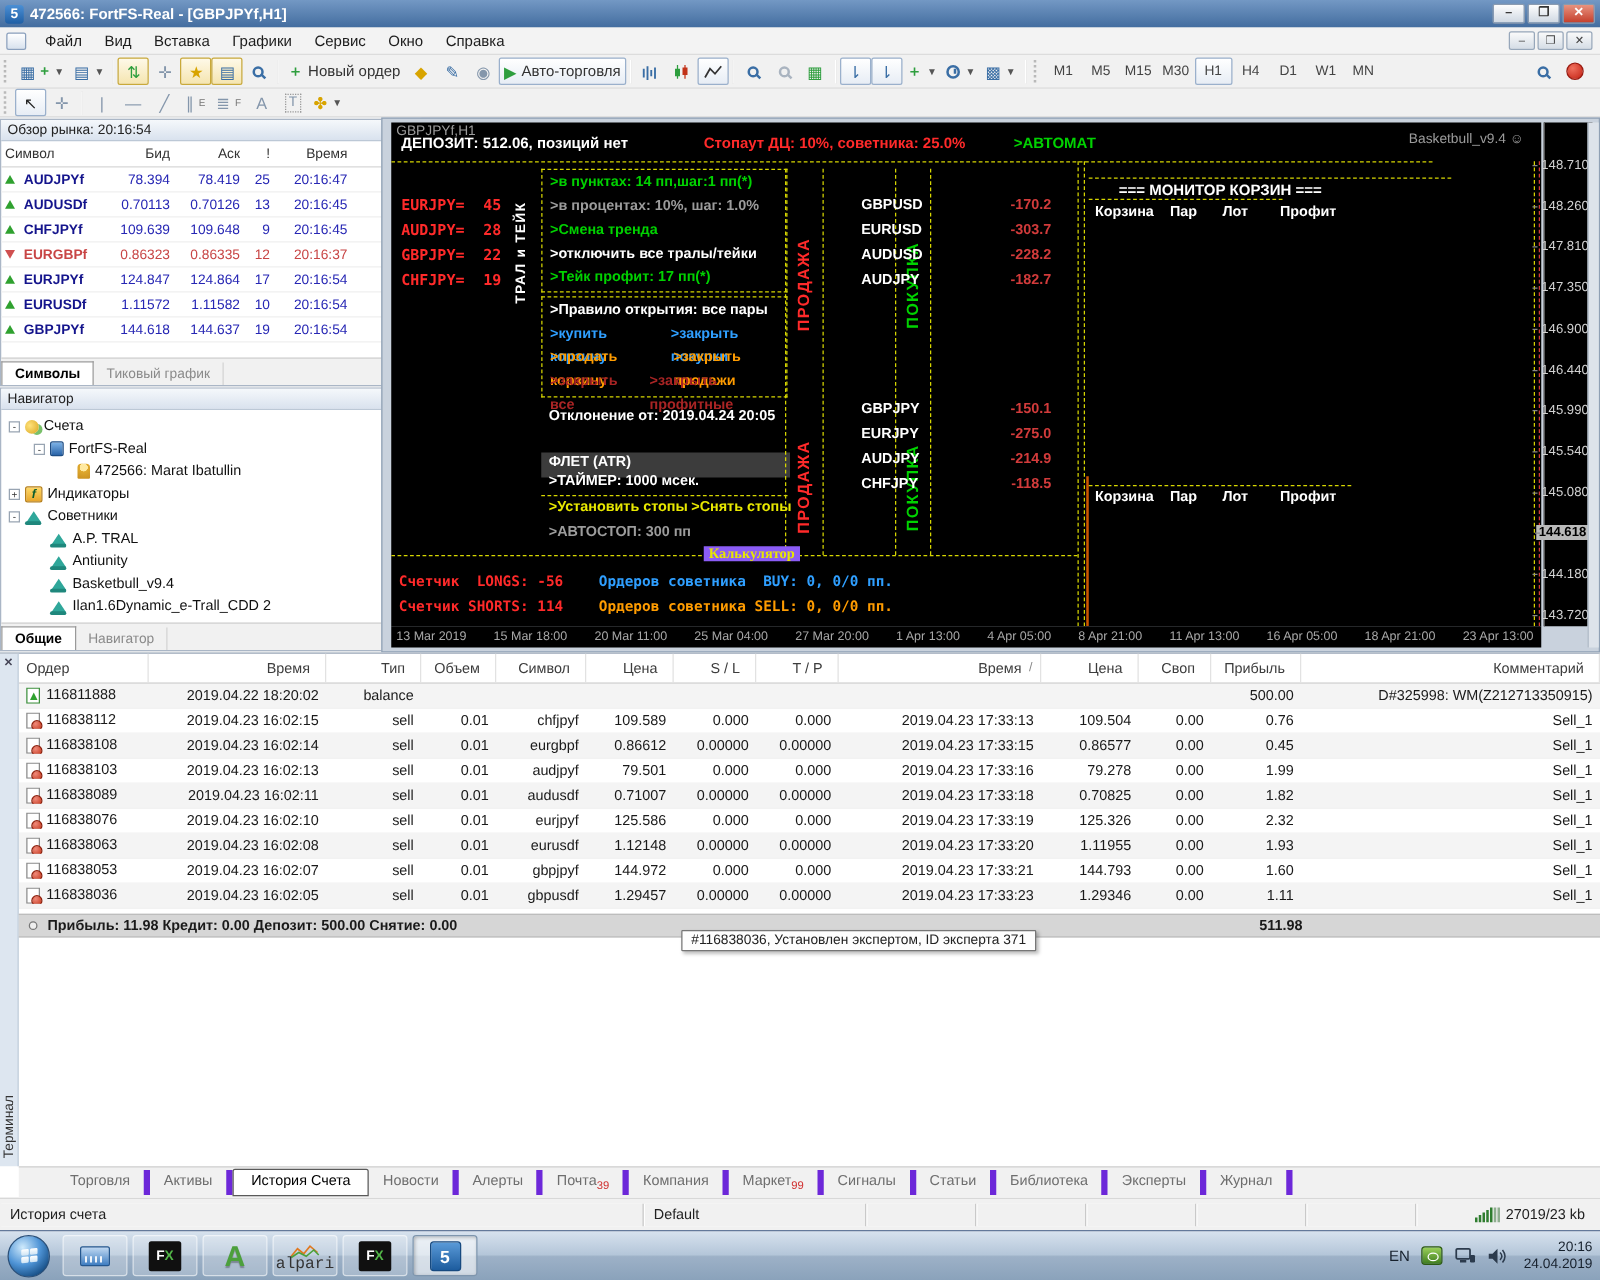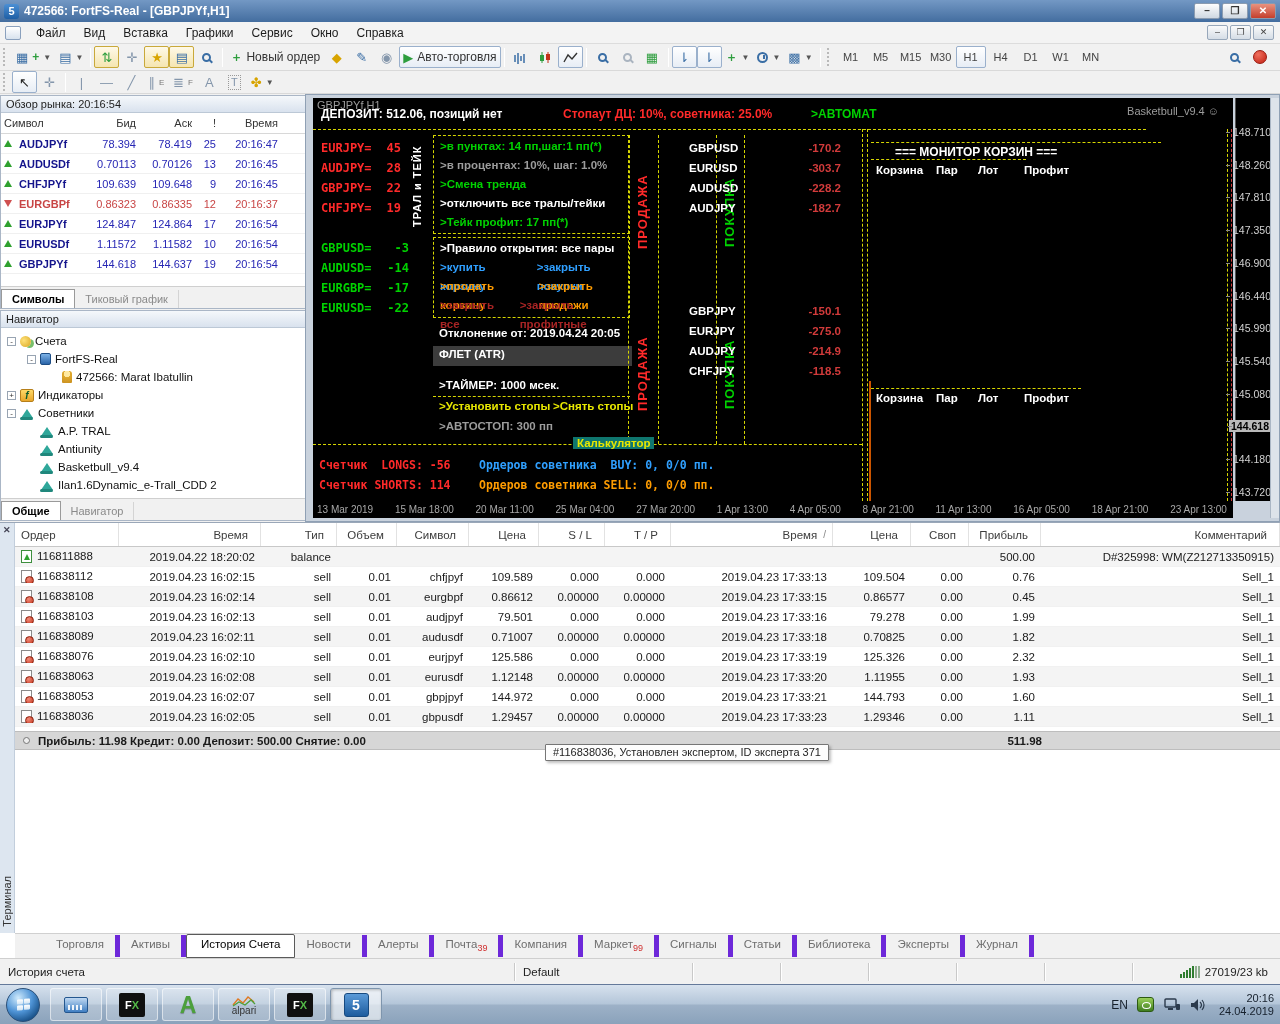--- a/index.html
+++ b/index.html
@@ -1,17 +1,17 @@
 <!DOCTYPE html>
 <html><head>
 <meta charset="utf-8">
 <style>
   * { margin:0; padding:0; box-sizing:border-box; }
   html,body { width:1280px; height:1024px; overflow:hidden; font-family:"Liberation Sans",sans-serif; background:#e8e8e8; }
-  .abs { position:absolute; }
+  .abs { position:absolute;margin-top:16px; }
 
   
   .titlebar { height:22px; background:linear-gradient(#7398c4,#4c77a8 45%,#3c filtered66999 50%,#436d9f); background:linear-gradient(#7398c4,#436d9f); display:flex; align-items:center; padding:0 4px; color:#fff; font-size:12px; font-weight:bold; position:relative; }
   .app-ico { width:15px; height:15px; background:linear-gradient(#4b8fd4,#1f5fa5); border-radius:3px; color:#fff; font-size:11px; font-weight:bold; display:flex; align-items:center; justify-content:center; margin-right:5px; }
   .win-btns { position:absolute; right:4px; top:3px; display:flex; gap:2px; }
   .wbtn { width:26px; height:16px; background:linear-gradient(#fdfdfd,#cfd8e2); border:1px solid #8a9bb0; border-radius:2px; font-size:10px; line-height:13px; text-align:center; color:#333; font-weight:bold; }
   .wbtn.close { background:linear-gradient(#e8927f,#c43f2c); color:#fff; }
 
   
   .menubar { height:22px; background:#f3f3f3; border-bottom:1px solid #dcdcdc; display:flex; align-items:center; font-size:12px; color:#1c1c1c; position:relative; }
@@ -167,21 +167,21 @@
   .flag { display:grid; grid-template-columns:6px 6px; grid-template-rows:5px 5px; gap:1px; transform:skewY(-6deg); }
   .flag i { background:linear-gradient(#fff,#cfe4f4); border-radius:1px; }
   .taskbtn { width:52px; height:33px; margin:0 2px; border:1px solid rgba(255,255,255,.55); border-radius:3px; background:rgba(255,255,255,.22); display:flex; flex-direction:column; align-items:center; justify-content:center; }
   .taskbtn.pressed { background:rgba(255,255,255,.6); box-shadow:inset 1px 1px 3px rgba(0,0,0,.25); border-color:#7e95ad; }
   .ic-kbd { width:24px; height:16px; background:linear-gradient(#bfd8f2,#3f7ec2); border:1px solid #24578f; border-radius:2px; position:relative; }
   .ic-kbd::after { content:""; position:absolute; left:3px; bottom:2px; right:3px; height:5px; background:repeating-linear-gradient(90deg,#fff 0 2px,transparent 2px 4px); opacity:.9; }
   .ic-fxc { width:26px; height:24px; background:#101010; border-radius:2px; color:#fff; font-weight:bold; font-size:11px; display:flex; align-items:center; justify-content:center; }
   .ic-fxc b { color:#53b848; }
   .ic-a { color:#4ca03c; font-size:23px; font-weight:bold; line-height:22px; text-shadow:0 1px 1px rgba(0,0,0,.3); }
   .ic-alpari { display:flex; flex-direction:column; align-items:center; }
-  .ic-alpari .label { font-size:10px; color:#333; line-height:8px; }
+  .ic-alpari .label { font-size:13px; color:#333; line-height:8px;font-family:Liberation Mono, monospace; }
   .ic-mt { width:25px; height:24px; background:linear-gradient(#5a9ad8,#1d5c9e); border:1px solid #174a80; border-radius:3px; color:#fff; font-weight:bold; font-size:14px; display:flex; align-items:center; justify-content:center; }
   .tray { position:absolute; right:6px; top:0; bottom:0; display:flex; align-items:center; gap:9px; }
   .tray .lang { font-size:12px; color:#16202c; }
   .ic-nv { width:17px; height:15px; background:linear-gradient(#9ad05a,#3f7d1f); border:1px solid #2c5a12; border-radius:3px; position:relative; }
   .ic-nv::after { content:""; position:absolute; left:4px; top:4px; width:7px; height:5px; border:1.5px solid #fff; border-radius:50%; }
   .clockblk { text-align:right; font-size:11px; color:#16202c; line-height:13px; padding-left:4px; }
 </style>
 </head>
 <body>
 
@@ -550,38 +550,20 @@
           </div>
           <div class="cnt-row">
             <span>GBPJPY=</span>
             <span>22</span>
           </div>
           <div class="cnt-row">
             <span>CHFJPY=</span>
             <span>19</span>
           </div>
       </div>
-      <div class="abs c-green" style="left:8px;top:140px;width:88px;">
-        <div class="cnt-row">
-            <span>GBPUSD=</span>
-            <span>-3</span>
-          </div>
-          <div class="cnt-row">
-            <span>AUDUSD=</span>
-            <span>-14</span>
-          </div>
-          <div class="cnt-row">
-            <span>EURGBP=</span>
-            <span>-17</span>
-          </div>
-          <div class="cnt-row">
-            <span>EURUSD=</span>
-            <span>-22</span>
-          </div>
-      </div>
 
       <div class="abs vert c-white" style="left:98px;top:40px;height:96px;font-size:11px;">ТРАЛ и ТЕЙК</div>
       <div class="ea-box" style="left:120px;top:37px;width:197px;height:99px;padding-top:1px;">
         <div class="mline c-green">&gt;в пунктах: 14 пп,шаг:1 пп(*)</div>
           <div class="mline c-gray">&gt;в процентах: 10%, шаг: 1.0%</div>
           <div class="mline c-green">&gt;Смена тренда</div>
           <div class="mline c-white">&gt;отключить все тралы/тейки</div>
           <div class="mline c-green">&gt;Тейк профит: 17 пп(*)</div>
       </div>
       <div class="ea-box" style="left:120px;top:139px;width:197px;height:81px;padding-top:1px;">
@@ -665,21 +647,21 @@
       </div>
       <span class="dash-h" style="left:558px;top:290px;width:210px;"></span>
       <div class="moncols" style="left:563px;top:294px;">
         <span>Корзина</span>
           <span>Пар</span>
           <span>Лот</span>
           <span>Профит</span>
       </div>
 
       <span class="dash-h" style="left:0;top:346px;width:549px;"></span>
-      <span class="ea-t c-yellow bold" style="left:260px;top:339px;background:#0f766e;padding:0 4px;font-size:11.5px;">Калькулятор</span>
+      <span class="ea-t c-yellow bold" style="left:250px;top:339px;background:#8b5cf6;padding:0 4px;font-size:11.5px;font-family:Liberation Serif, serif;">Калькулятор</span>
       <span class="ea-t c-red bold mono" style="left:6px;top:360px;font-size:11.5px;">Счетчик  LONGS: -56</span>
       <span class="ea-t c-cyan bold mono" style="left:166px;top:360px;font-size:11.5px;">Ордеров советника  BUY: 0, 0/0 пп.</span>
       <span class="ea-t c-red bold mono" style="left:6px;top:380px;font-size:11.5px;">Счетчик SHORTS: 114</span>
       <span class="ea-t c-orange bold mono" style="left:166px;top:380px;font-size:11.5px;">Ордеров советника SELL: 0, 0/0 пп.</span>
     </div>
 
     <div class="price-scale">
       <div class="ps-inner">
         <span class="ps-tick">148.710</span>
           <span class="ps-tick">148.260</span>

